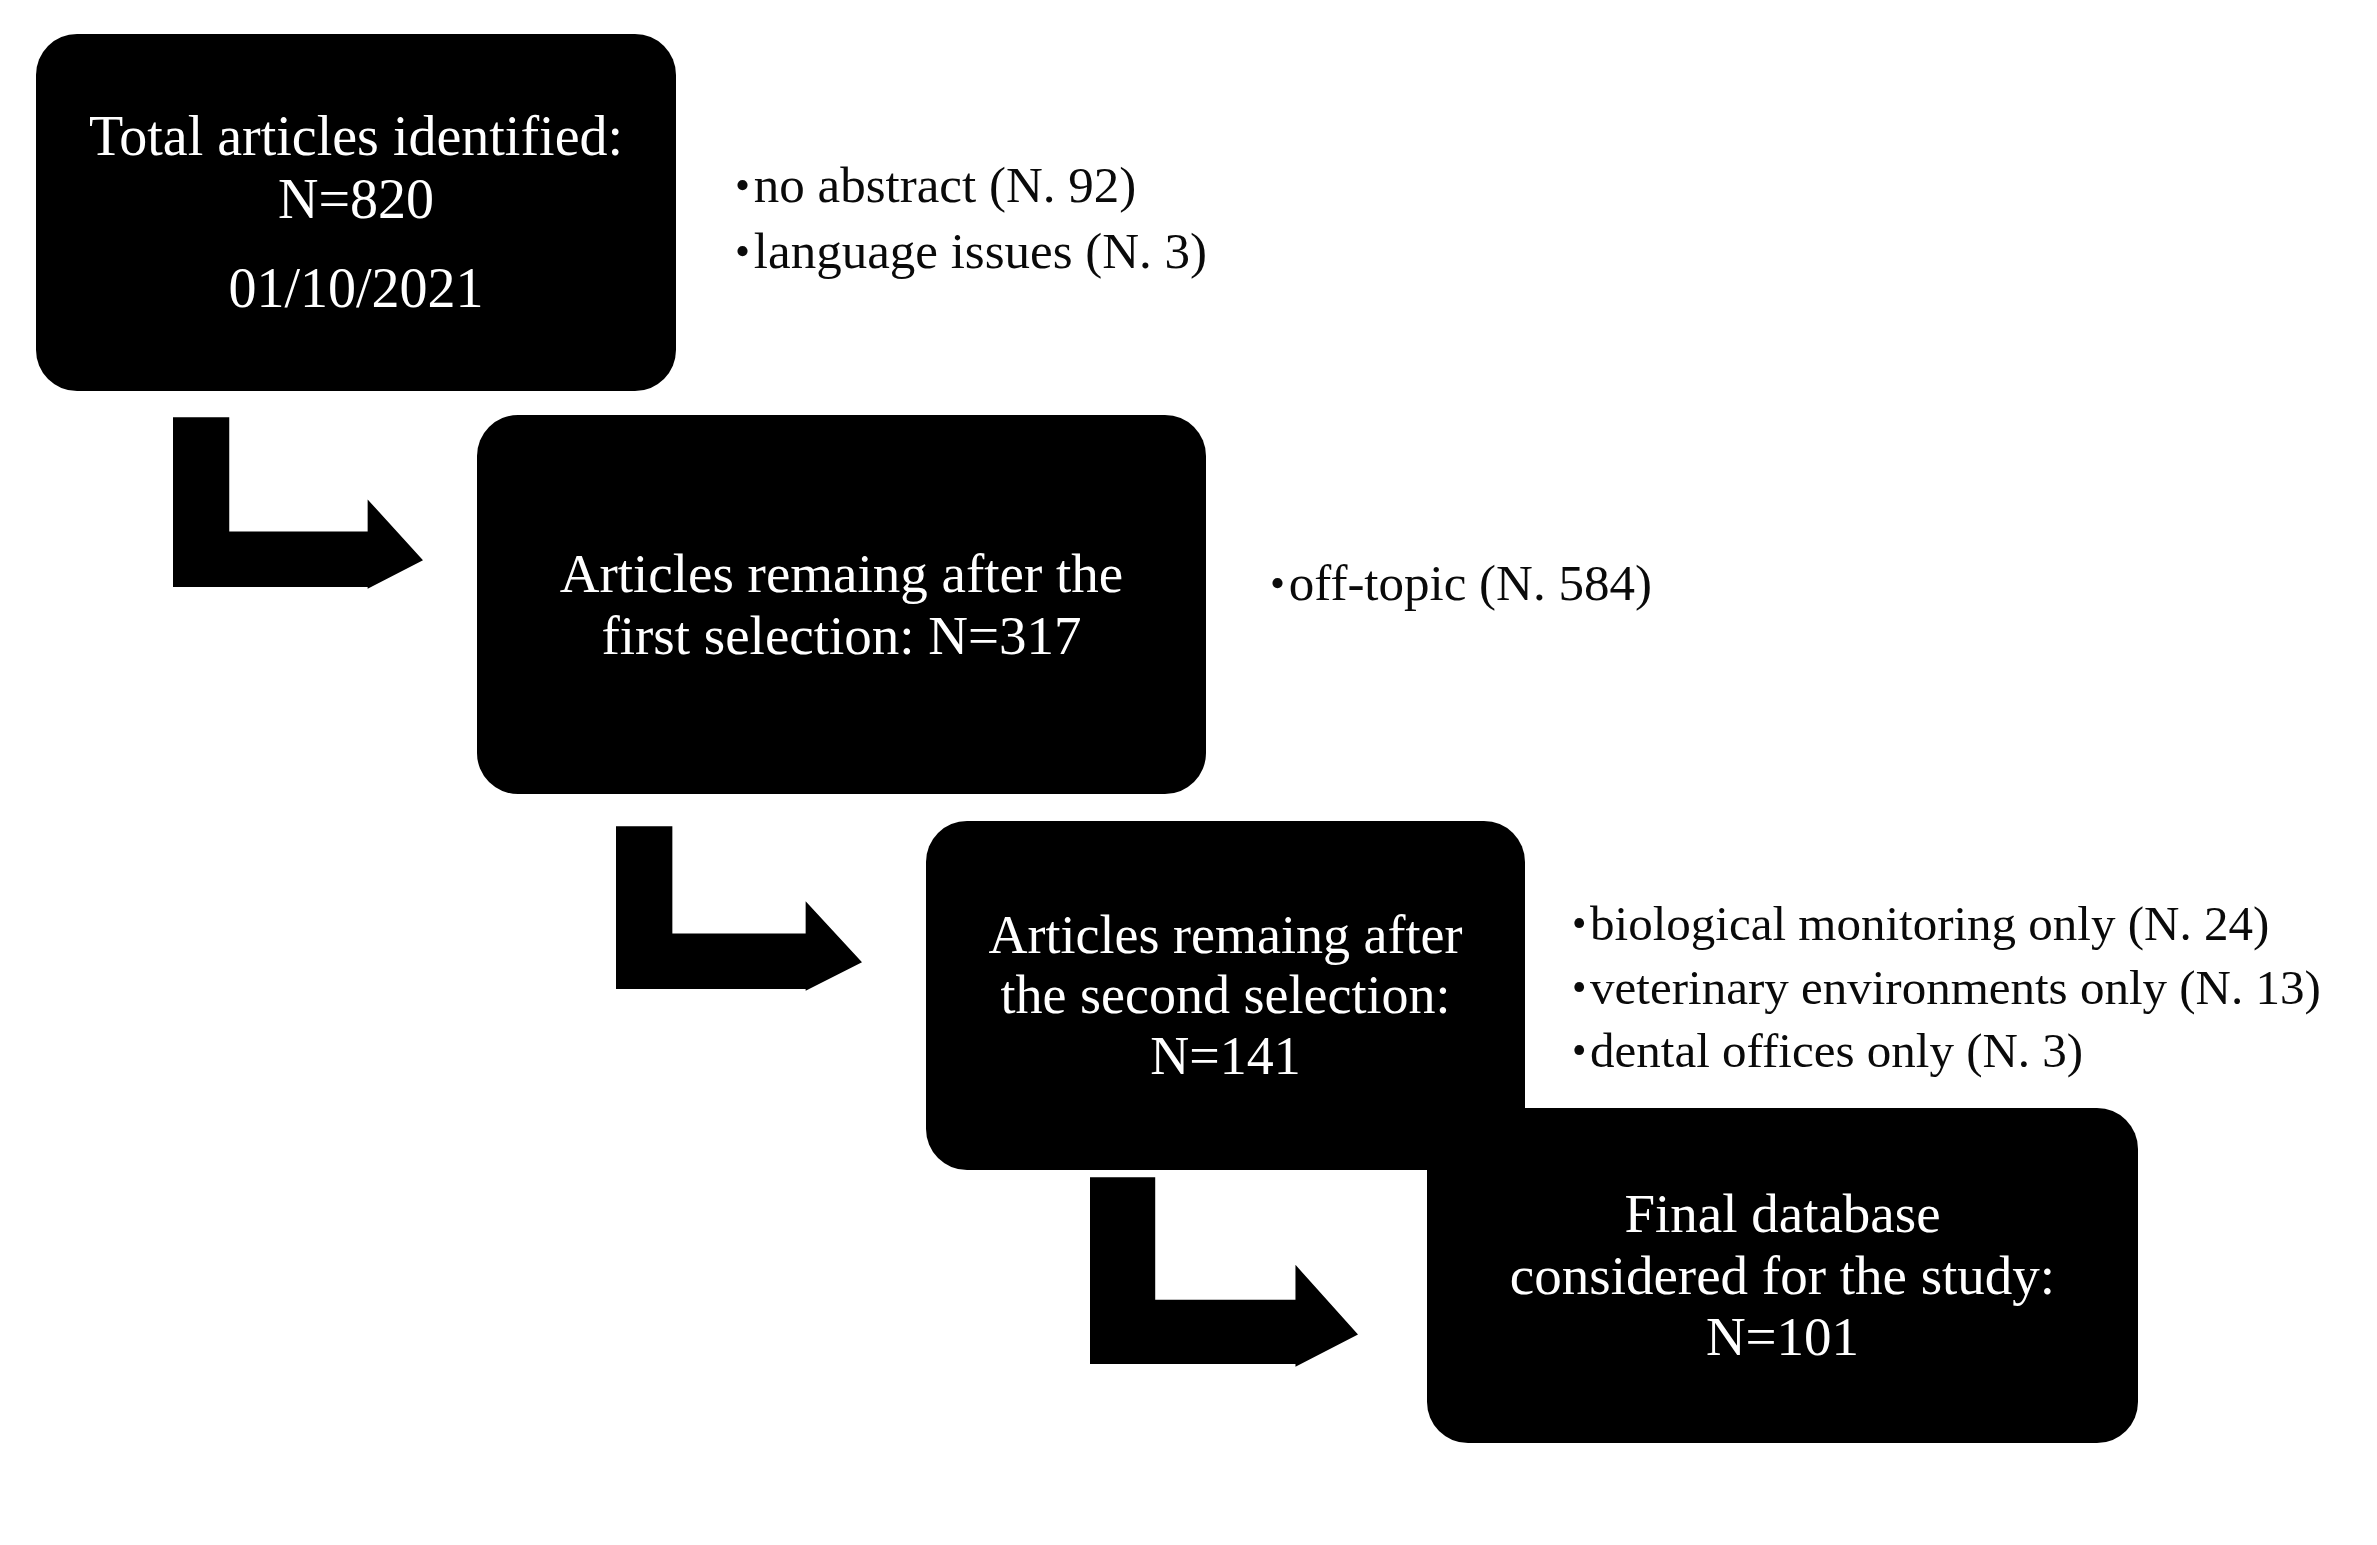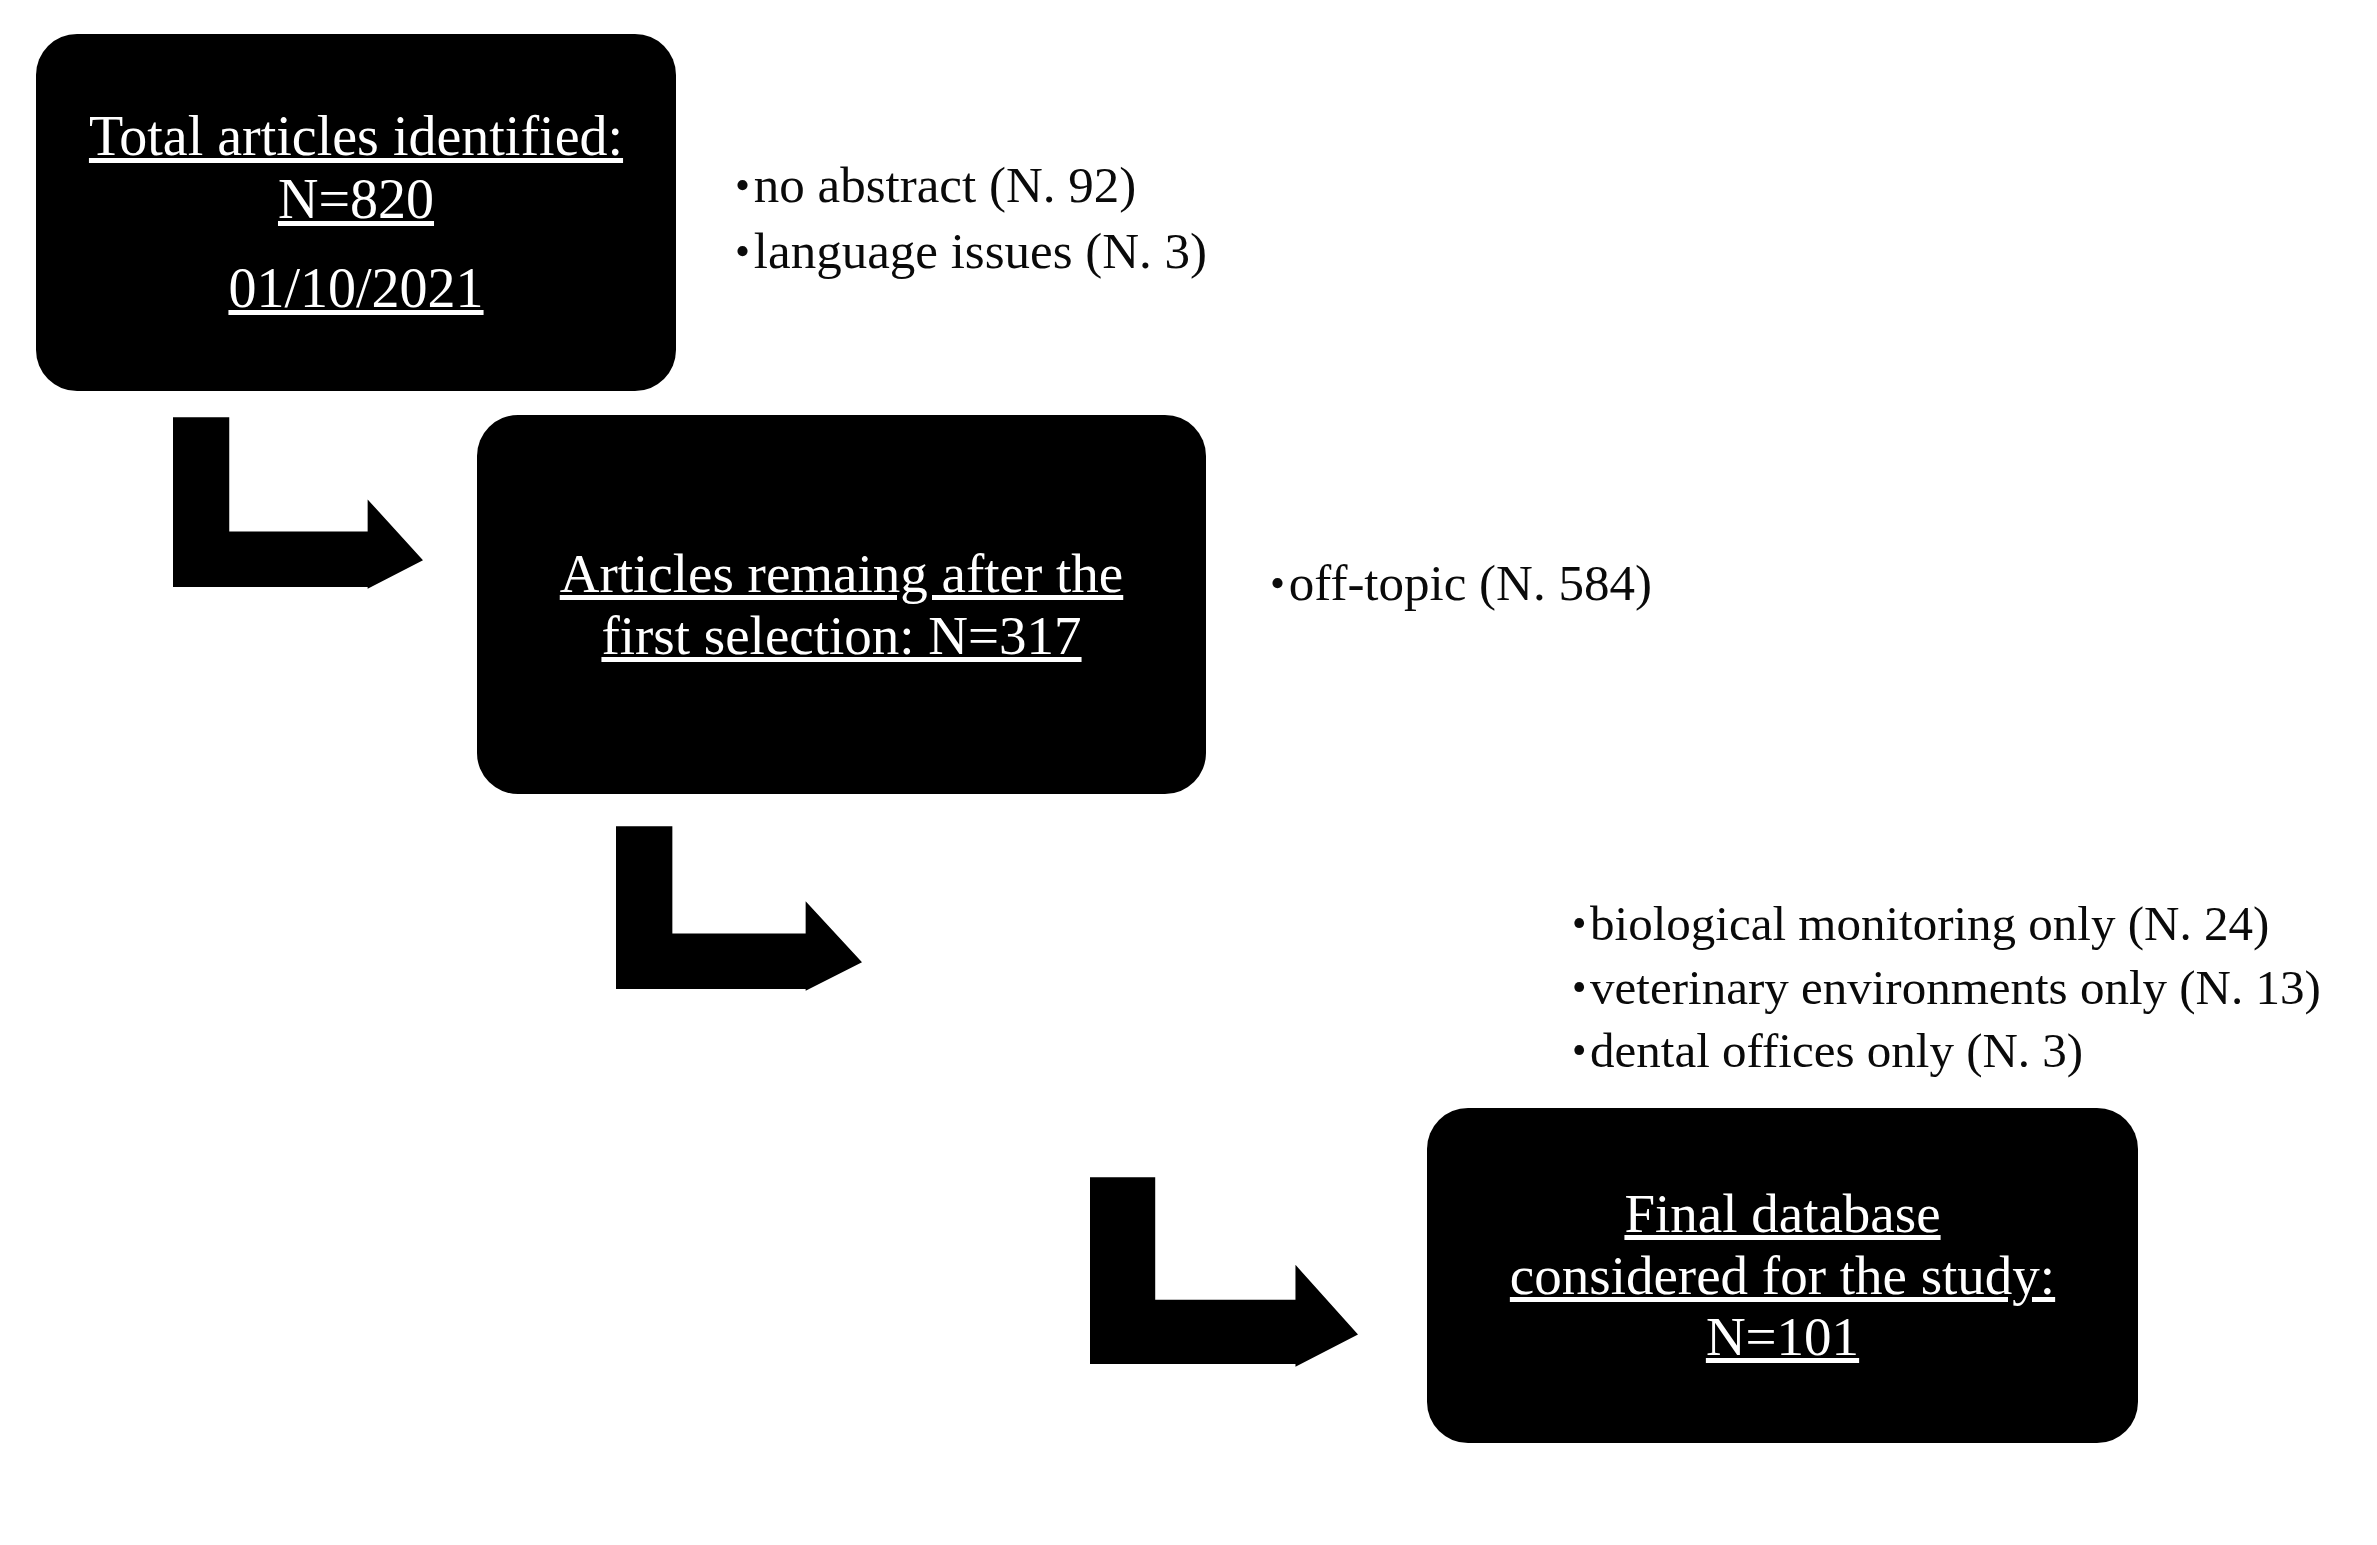--- a/index.html
+++ b/index.html
@@ -28,21 +28,20 @@
     align-items: center;
     justify-content: center;
     text-align: center;
     box-sizing: border-box;
     line-height: 1.12;
     -webkit-font-smoothing: antialiased;
   }
   .flow-box .line {
     display: block;
     white-space: pre;
-    text-decoration: underline;
   }
   .flow-box .spacer {
     display: block;
     height: 0.48em;
   }
 
   #box-1 { left: 36px;   top: 34px;   width: 640px; height: 357px; font-size: 56px; padding: 0 19.7px; }
   #box-2 { left: 477px;  top: 415px;  width: 729px; height: 379px; font-size: 55px; padding: 0 30px; }
   #box-3 { left: 926px; top: 821px;  width: 599px; height: 349px; font-size: 54px; padding: 0 23px; }
   #box-4 { left: 1427px; top: 1108px; width: 711px; height: 335px; font-size: 55px; padding: 0 27px; }
@@ -119,20 +118,25 @@
       <span class="note-text">off-topic (N. 584)</span>
     </div>
   </div>
 
   <div class="elbow-arrow" id="arrow-2" style="left:616px; top:826px;">
     <svg width="246" height="165" viewBox="0 0 275 184" aria-hidden="true">
       <path d="M 0 0 L 63 0 L 63 120 L 212 120 L 212 84 L 275 152 L 212 184 L 212 182 L 0 182 Z" fill="#000000"></path>
     </svg>
   </div>
 
+  <div class="flow-box" id="box-3">
+    <span class="line">Articles remaing after</span>
+    <span class="line">the second selection:</span>
+    <span class="line">N=141</span>
+  </div>
 
   <div class="note-group" id="notes-3">
     <div class="note-item">
       <span class="note-bullet">•</span>
       <span class="note-text">biological monitoring only (N. 24)</span>
     </div>
     <div class="note-item">
       <span class="note-bullet">•</span>
       <span class="note-text">veterinary environments only (N. 13)</span>
     </div>

